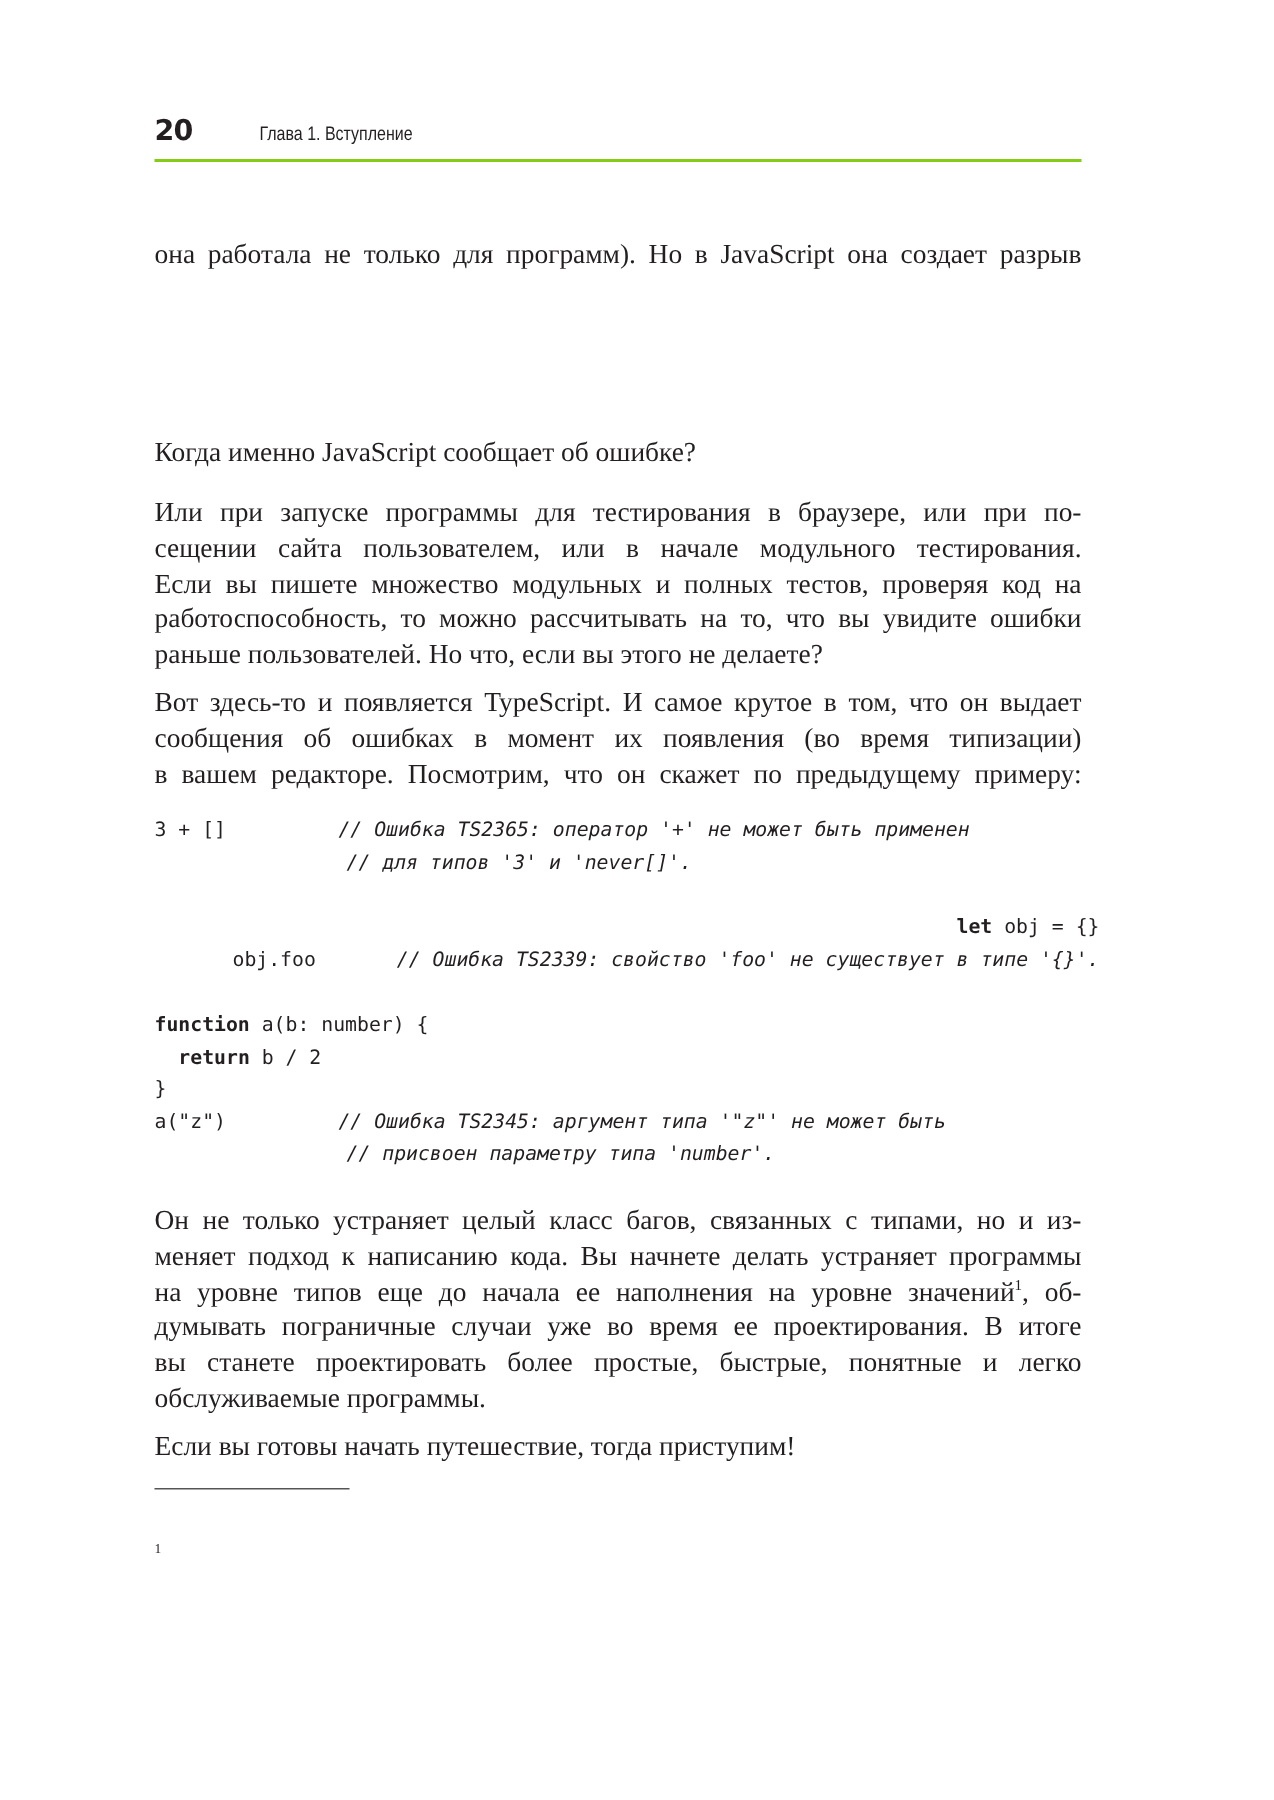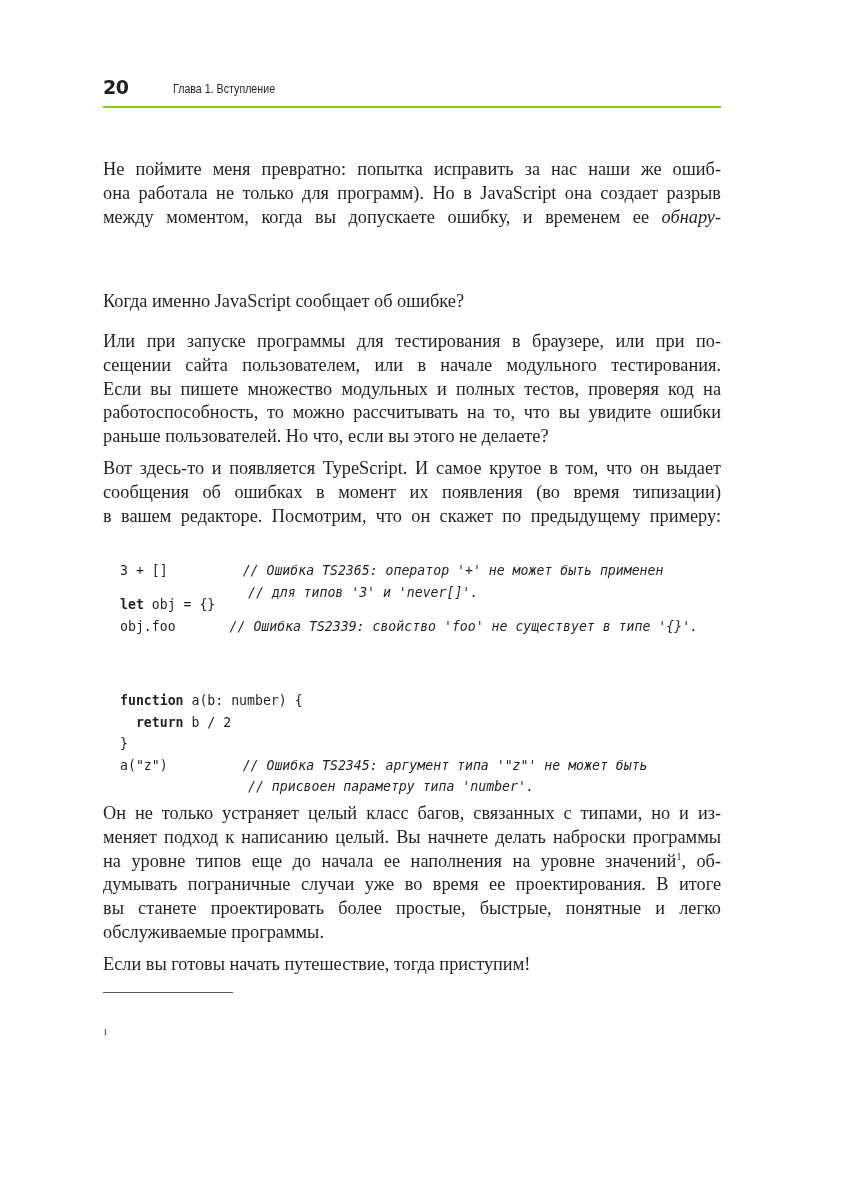--- a/index.html
+++ b/index.html
@@ -73,21 +73,21 @@
     .body-text sup { font-size: 10px; vertical-align: 7px; line-height: 0; }
     .code {
       position: absolute;
       left: 0;
       width: 630px;
       font-family: "DejaVu Sans Mono", monospace;
       font-size: 13.2px;
       line-height: 21.5px;
       color: #231f20;
       white-space: pre;
-      margin: 17px;
+      margin: 0;
     }
     .code .kw { font-weight: bold; }
     .code .cm { font-style: italic; }
     .footnote-rule {
       position: absolute;
       left: 0;
       top: 992px;
       width: 130px;
       height: 0;
       border-top: 1.3px solid #555;
@@ -124,23 +124,21 @@
 <body>
 
 <div class="page">
 
   <div class="running-head">
     <span class="page-number">20</span>
     <span class="chapter-title">Глава 1. Вступление</span>
   </div>
 
   <p class="body-text" style="top:158px;">
-    <span class="line">Не поймите меня превратно: попытка исправить за нас наши же ошиб-</span>
     <span class="line">она работала не только для программ). Но в JavaScript она создает разрыв</span>
-    <span class="line"><span>между моментом, когда вы допускаете ошибку, и временем ее </span><em>обнару-</em></span>
   </p>
 
   <p class="body-text" style="top:290px;">
     <span class="line last">Когда именно JavaScript сообщает об ошибке?</span>
   </p>
 
   <p class="body-text" style="top:330px;">
     <span class="line">Или при запуске программы для тестирования в браузере, или при по-</span>
     <span class="line">сещении сайта пользователем, или в начале модульного тестирования.</span>
     <span class="line">Если вы пишете множество модульных и полных тестов, проверяя код на</span>
@@ -150,32 +148,32 @@
 
   <p class="body-text" style="top:457px;">
     <span class="line">Вот здесь-то и появляется TypeScript. И самое крутое в том, что он выдает</span>
     <span class="line">сообщения об ошибках в момент их появления (во время типизации)</span>
     <span class="line">в вашем редакторе. Посмотрим, что он скажет по предыдущему примеру:</span>
   </p>
 
   <div class="code" style="top:543px;"><span><span>3 + []</span><span style="display:inline-block;width:75px;"></span><span class="cm">// Ошибка TS2365: оператор '+' не может быть применен</span></span>
 <span><span style="display:inline-block;width:128px;"></span><span class="cm">// для типов '3' и 'never[]'.</span></span></div>
 
-  <div class="code" style="top:577px;"><span><span class="kw">let</span><span> obj = {}</span></span>
+  <div class="code" style="top:608px;text-align:right;"><span><span class="kw">let</span><span> obj = {}</span></span>
 <span><span>obj.foo</span><span style="display:inline-block;width:54px;"></span><span class="cm">// Ошибка TS2339: свойство 'foo' не существует в типе '{}'.</span></span></div>
 
   <div class="code" style="top:673px;"><span><span class="kw">function</span><span> a(b: number) {</span></span>
 <span>  <span class="kw">return</span><span> b / 2</span></span>
 <span><span>}</span></span>
 <span><span>a("z")</span><span style="display:inline-block;width:75px;"></span><span class="cm">// Ошибка TS2345: аргумент типа '"z"' не может быть</span></span>
 <span><span style="display:inline-block;width:128px;"></span><span class="cm">// присвоен параметру типа 'number'.</span></span></div>
 
   <p class="body-text" style="top:802px;">
     <span class="line">Он не только устраняет целый класс багов, связанных с типами, но и из-</span>
-    <span class="line">меняет подход к написанию целый. Вы начнете делать наброски программы</span>
+    <span class="line">меняет подход к написанию кода. Вы начнете делать устраняет программы</span>
     <span class="line"><span>на уровне типов еще до начала ее наполнения на уровне значений</span><sup>1</sup><span>, об-</span></span>
     <span class="line">думывать пограничные случаи уже во время ее проектирования. В итоге</span>
     <span class="line">вы станете проектировать более простые, быстрые, понятные и легко</span>
     <span class="line last">обслуживаемые программы.</span>
   </p>
 
   <p class="body-text" style="top:953px;">
     <span class="line last">Если вы готовы начать путешествие, тогда приступим!</span>
   </p>
 

